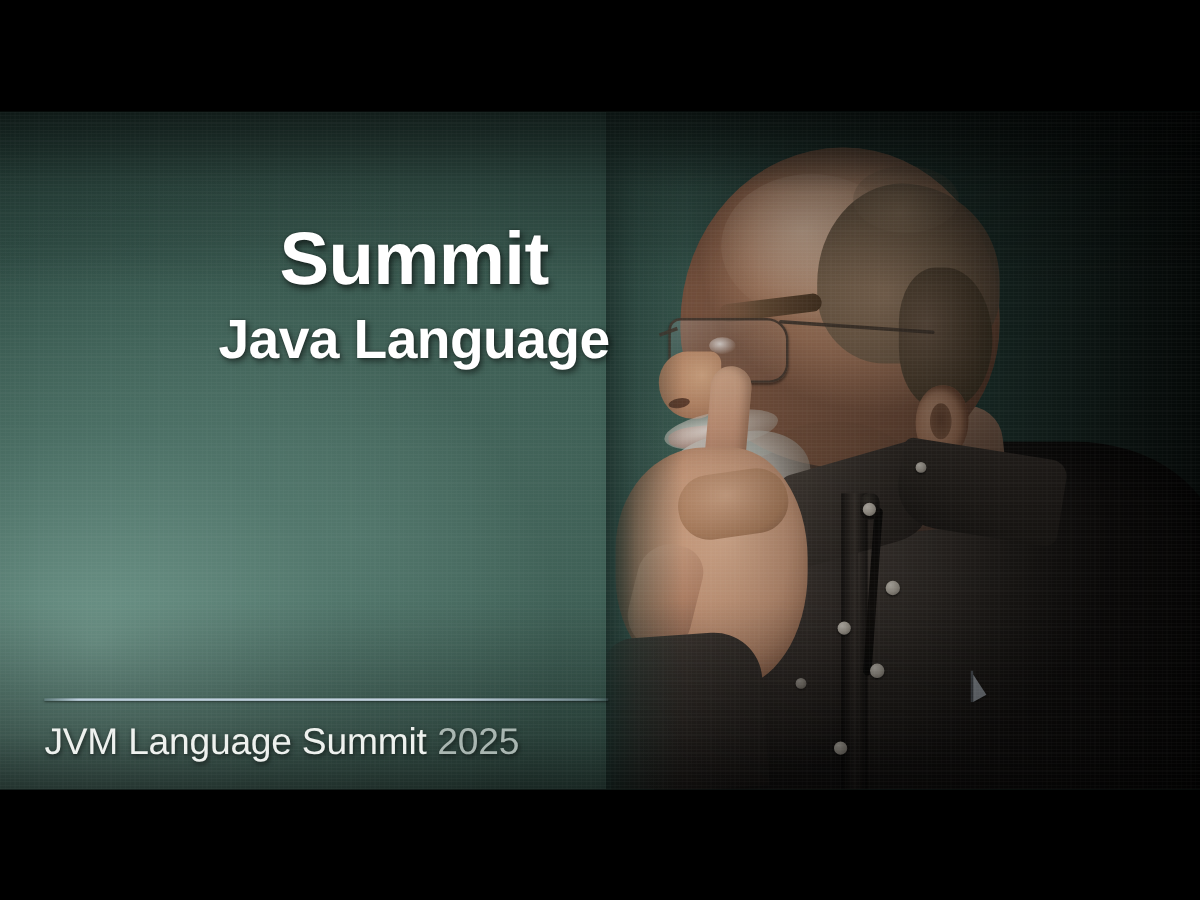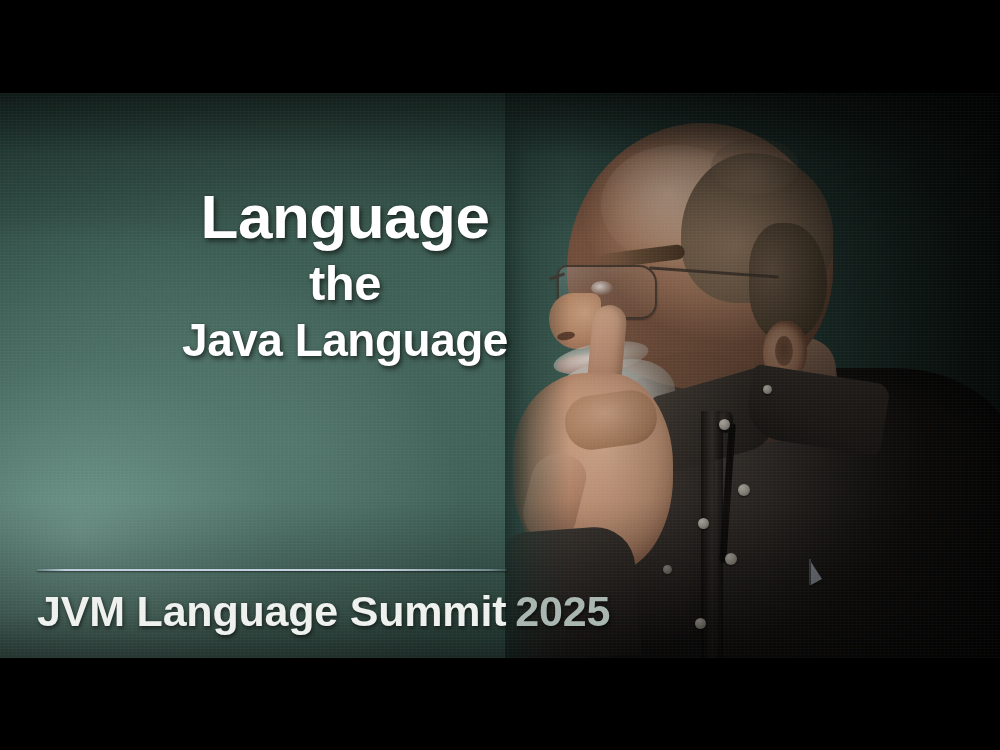--- a/index.html
+++ b/index.html
@@ -122,22 +122,22 @@
     background: linear-gradient(to right,
         rgba(150,170,195,0.25) 0%,
         rgba(196,212,228,0.95) 6%,
         rgba(205,218,232,0.95) 72%,
         rgba(168,186,204,0.55) 96%,
         rgba(140,160,180,0.15) 100%);
     margin-bottom: 16px;
     box-shadow: 0 1px 2px rgba(0,0,0,0.5);
   }
   #footer-text {
-    font-size: 43px;
-    font-weight: bold;
+    font-size: 31px;
+    font-weight: normal;
     letter-spacing: -0.2px;
     white-space: nowrap;
     text-shadow: 1px 2px 4px rgba(0,0,0,0.6);
   }
   #footer-event { color: #eef1ee; }
   #footer-year  { color: #a9b6b1; margin-left: 9px; }
 
   
   #speaker {
     position: absolute;
@@ -559,22 +559,21 @@
       <div class="thumb"></div>
       <div class="cuff"></div>
 
       <div id="speaker-blend"></div>
     </div>
 
     <div id="vignette"></div>
     <div id="grain"></div>
 
     <div id="title-block">
-      <div class="title-line" id="title-line-1">Language</div>
-      <div class="title-line" id="title-line-2">the</div>
+      <div class="title-line" id="title-line-1">Summit</div>
       <div class="title-line" id="title-line-3">Java Language</div>
     </div>
 
     <div id="footer">
       <div id="footer-rule"></div>
       <div id="footer-text"><span id="footer-event">JVM Language Summit</span><span id="footer-year">2025</span></div>
     </div>
 
   </div>
 </div>

